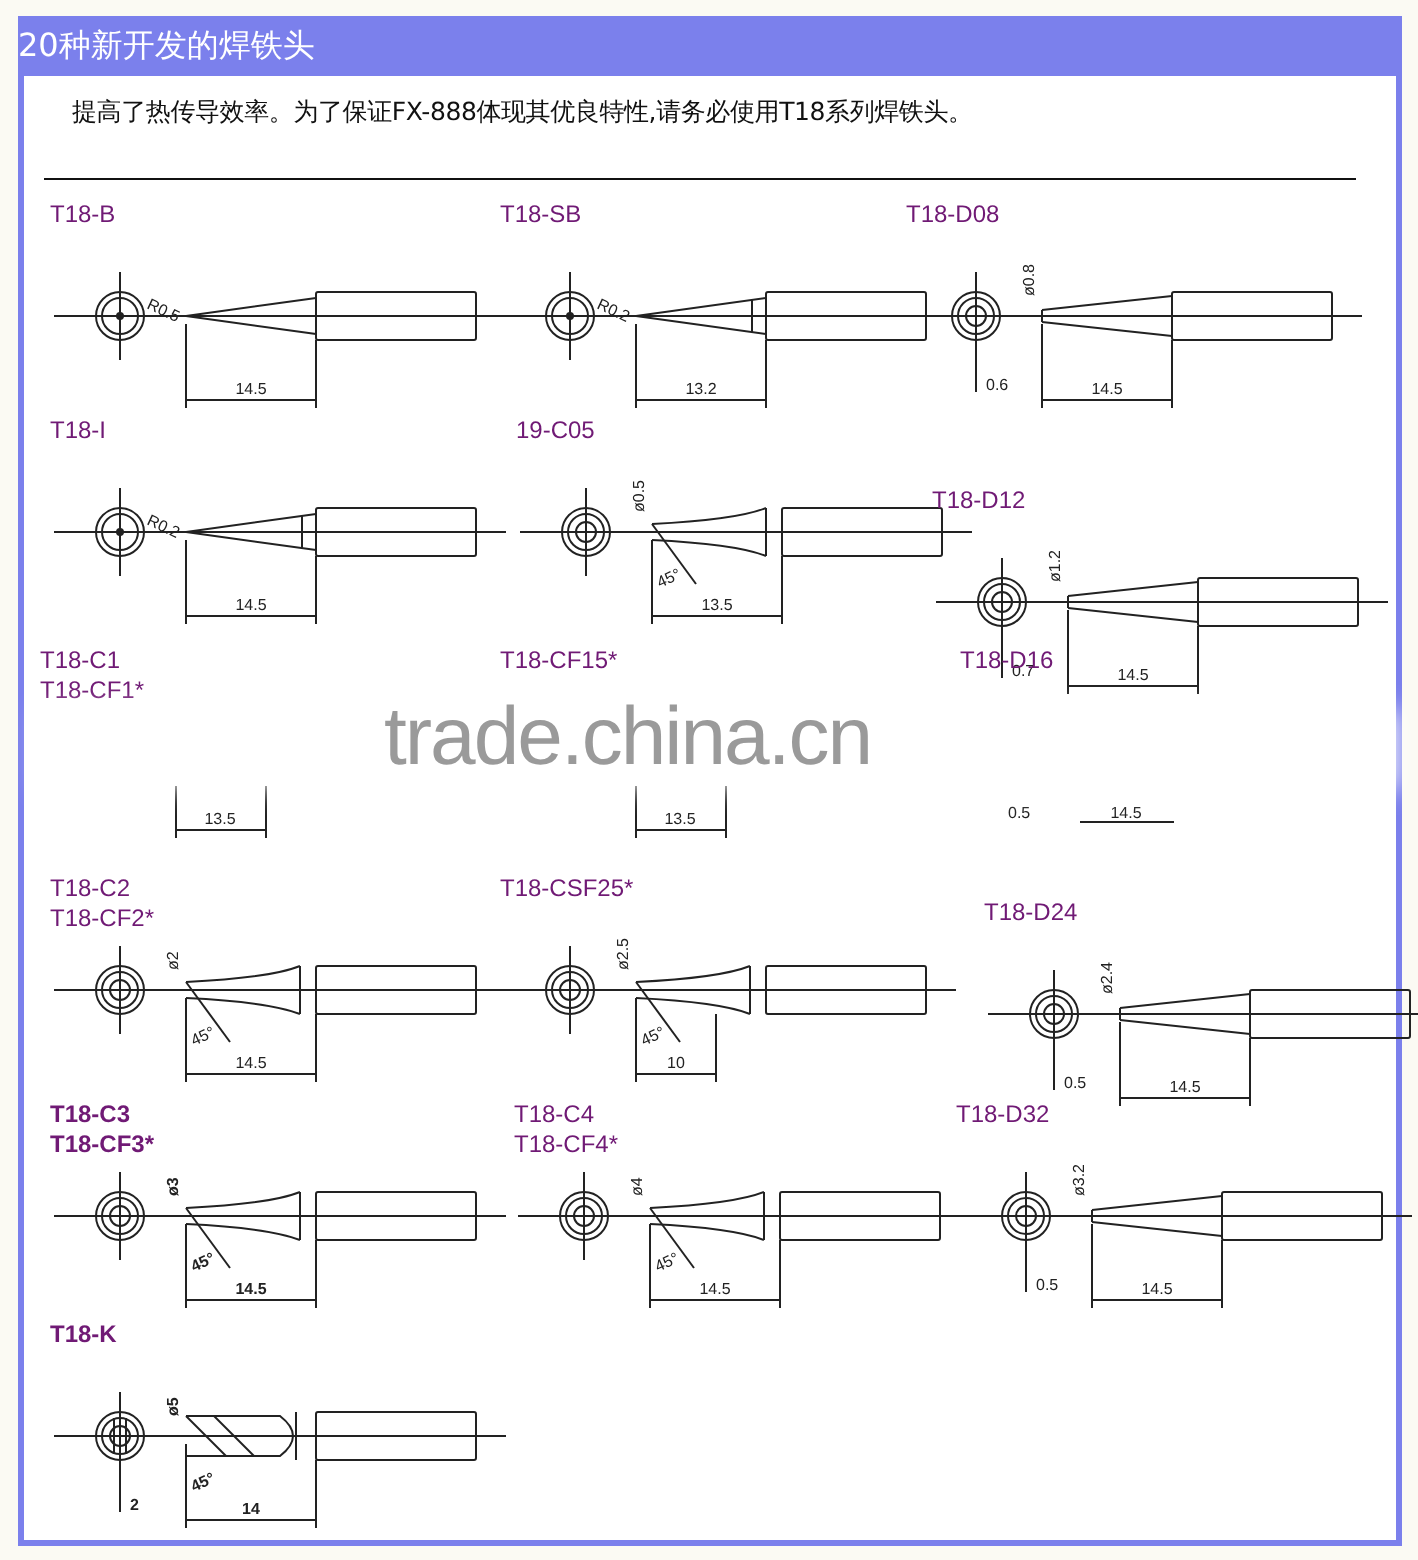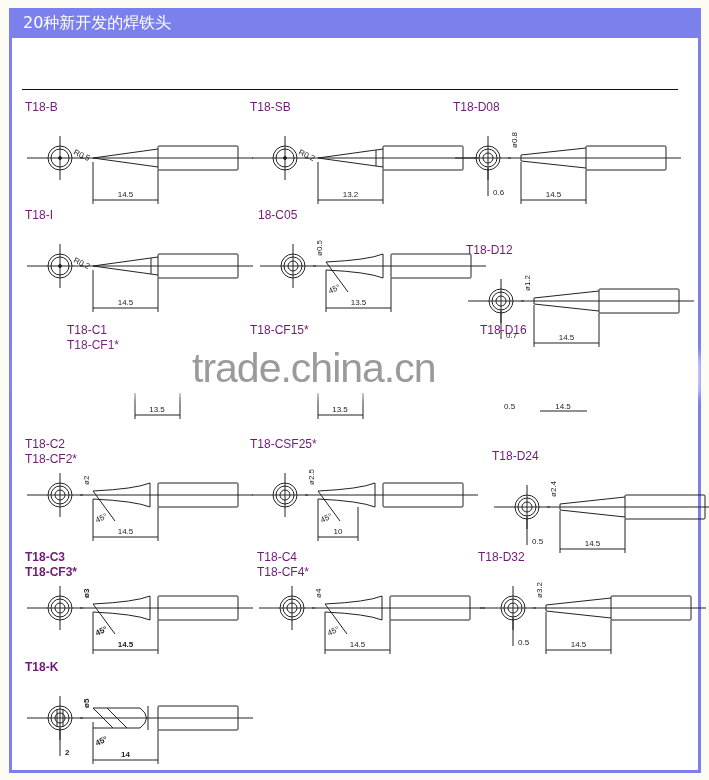--- a/index.html
+++ b/index.html
@@ -10,21 +10,21 @@
   }
   .frame {
     position: absolute; left: 9px; top: 8px; width: 686px; height: 762px;
     border: 3px solid #7b80ec; border-top: none; background: #ffffff;
     box-sizing: content-box;
   }
   .header {
     position: absolute; left: 9px; top: 8px; width: 692px; height: 30px;
     background: #7b80ec; color: #ffffff;
     font-family: "DejaVu Sans", sans-serif; font-size: 16px;
-    line-height: 30px; padding-left: 14px; box-sizing: border-box;
+    line-height: 30px; box-sizing: border-box;
   }
   .intro {
     position: absolute; left: 36px; top: 47px; width: 640px;
     font-family: "DejaVu Sans", sans-serif; font-size: 12.5px; line-height: 17px;
     color: #111; letter-spacing: -0.2px;
   }
   .divider {
     position: absolute; left: 22px; top: 89px; width: 656px; height: 1px; background: #111;
   }
   .tip {
@@ -44,20 +44,21 @@
     position: absolute; background: rgba(255,255,255,0.85); filter: blur(6px);
   }
 </style>
 </head>
 <body>
 
 <div class="frame"></div>
 <div class="header">20种新开发的焊铁头</div>
 
 <div class="intro">
+  <div>提高了热传导效率。为了保证FX-888体现其优良特性,请务必使用T18系列焊铁头。</div>
 </div>
 <div class="divider"></div>
 
 <div id="tips">
     <div class="tip" style="left: 25px; top: 100px;">
       <div class="name">T18-B</div>
       <svg width="230" height="110" viewBox="0 0 230 110">
         <g stroke="#222" stroke-width="1" fill="none">
           <line x1="2" y1="58" x2="58" y2="58"></line>
           <line x1="35" y1="36" x2="35" y2="80"></line>
@@ -134,21 +135,21 @@
           <line x1="126" y1="50" x2="126" y2="66"></line>
           <line x1="68" y1="62" x2="68" y2="104"></line>
           <line x1="133" y1="70" x2="133" y2="104"></line>
           <line x1="68" y1="100" x2="133" y2="100"></line>
         </g>
         <text x="100.5" y="97" font-size="8" text-anchor="middle" fill="#222" stroke="none">14.5</text>
         <text x="48" y="54" font-size="8" fill="#222" stroke="none" transform="rotate(25 48 54)">R0.2</text>
       </svg>
     </div>
     <div class="tip" style="left: 258px; top: 208px;">
-      <div class="name">18-C05</div>
+      <div class="name">19-C05</div>
       <svg width="230" height="110" viewBox="0 0 230 110">
         <g stroke="#222" stroke-width="1" fill="none">
           <line x1="2" y1="58" x2="58" y2="58"></line>
           <line x1="35" y1="36" x2="35" y2="80"></line>
           <circle cx="35" cy="58" r="12"></circle>
           <circle cx="35" cy="58" r="9"></circle>
           <circle cx="35" cy="58" r="5"></circle>
           <line x1="55" y1="58" x2="228" y2="58"></line>
           <rect x="133" y="46" width="80" height="24" rx="1"></rect>
           <path d="M68 54 Q110 52 125 46 M68 62 Q110 64 125 70"></path>
@@ -179,21 +180,21 @@
           <line x1="68" y1="62" x2="68" y2="104"></line>
           <line x1="133" y1="70" x2="133" y2="104"></line>
           <line x1="68" y1="100" x2="133" y2="100"></line>
           <line x1="35" y1="68" x2="35" y2="96"></line>
         </g>
         <text x="100.5" y="97" font-size="8" text-anchor="middle" fill="#222" stroke="none">14.5</text>
         <text x="64" y="48" font-size="8" fill="#222" stroke="none" transform="rotate(-90 64 48)">ø1.2</text>
         <text x="40" y="95" font-size="8" fill="#222" stroke="none">0.7</text>
       </svg>
     </div>
-    <div class="tip" style="left: 20px; top: 323px; margin-left: 47px;">
+    <div class="tip" style="left: 20px; top: 323px;">
       <div class="name">T18-C1
 T18-CF1*</div>
       <svg width="230" height="110" viewBox="0 0 230 110">
         <g stroke="#222" stroke-width="1" fill="none">
           <line x1="68" y1="70" x2="68" y2="96"></line>
           <line x1="113" y1="70" x2="113" y2="96"></line>
           <line x1="68" y1="92" x2="113" y2="92"></line>
         </g>
         <text x="90" y="89" font-size="8" text-anchor="middle" fill="#222" stroke="none">13.5</text>
       </svg>

